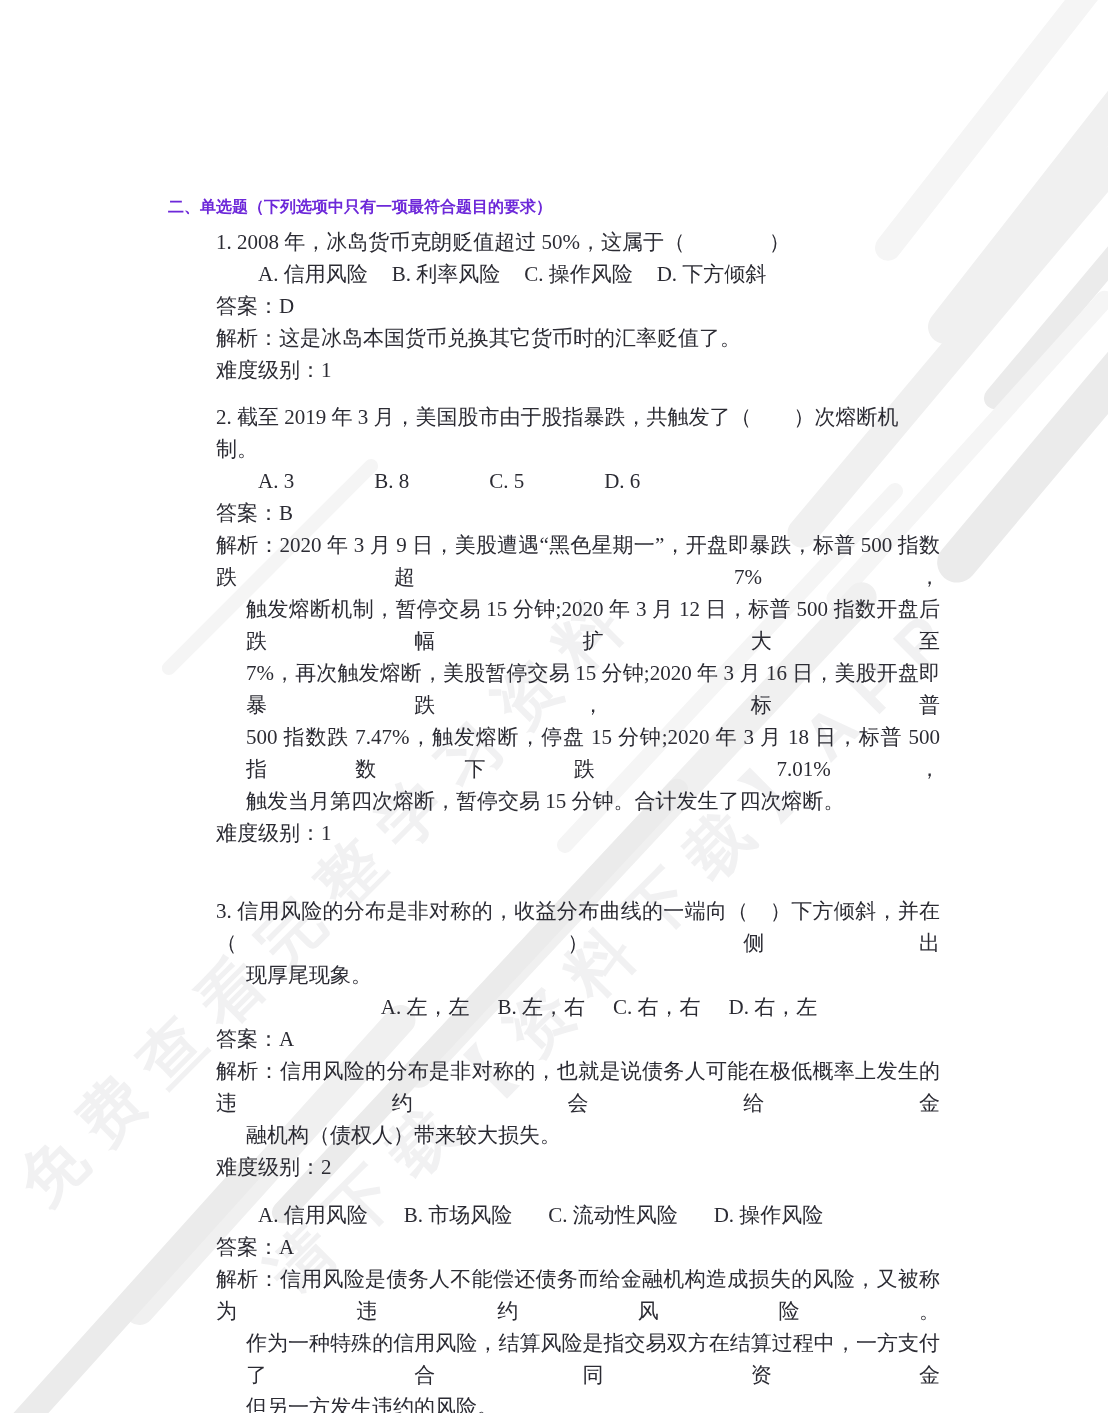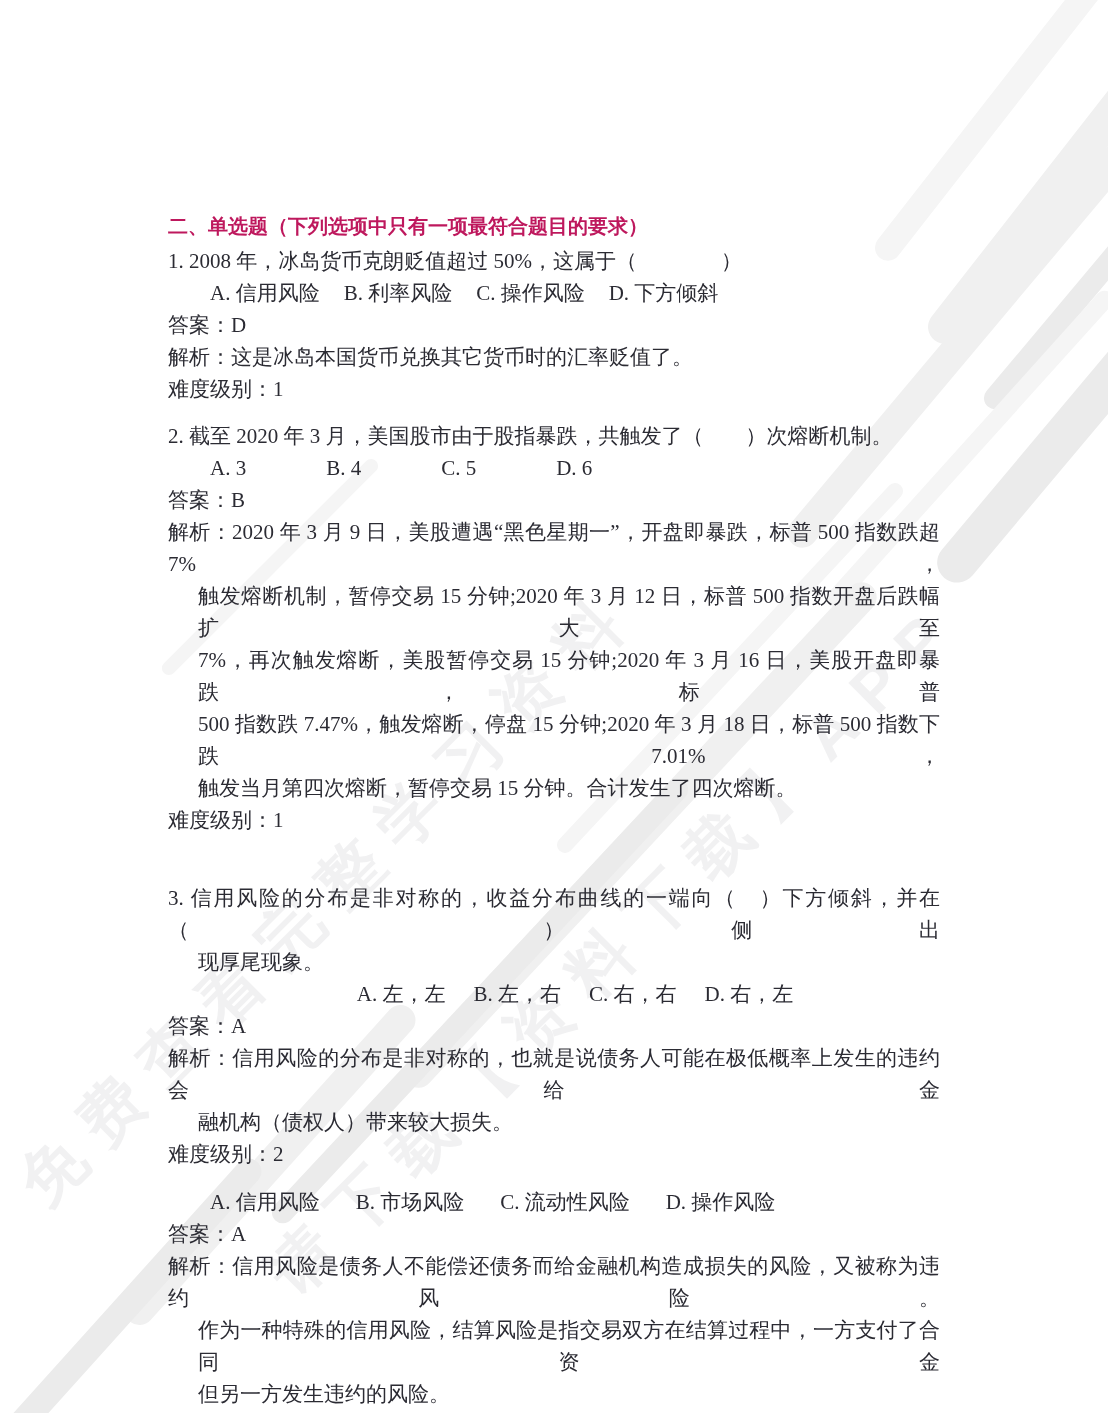--- a/index.html
+++ b/index.html
@@ -42,41 +42,40 @@
   
   .content {
     position: relative;
     padding: 190px 168px 0 168px;
     font-size: 21px;
     line-height: 32px;
   }
   .heading {
     font-family: "Liberation Sans", "DejaVu Sans", sans-serif;
     font-weight: bold;
-    font-size: 20px;
+    font-size: 16px;
     line-height: 34px;
-    color: #be185d;
+    color: #6d28d9;
     margin-bottom: 2px;
-    margin-top: 19px;
   }
   .line { min-height: 32px; }
   .cont { padding-left: 30px; }          
   .j { text-align: justify; text-align-last: justify; } 
 
   .opt-row {
     display: flex;
     padding-left: 42px;
     min-height: 32px;
   }
   .g-q1 { gap: 24px; }
   .g-q2 { gap: 80px; }
   .g-q3 { gap: 28px; justify-content: center; }
   .g-q4 { gap: 36px; }
 
-  .qblock { margin-top: 0; }
+  .qblock { margin-top: 0; margin-left: 48px; }
   .mt-q2 { margin-top: 15px; }
   .mt-q3 { margin-top: 46px; }
   .mt-q4 { margin-top: 16px; }
 </style>
 </head>
 <body>
 
 <div class="streaks">
   <div class="streak lt" style="left:780px; top:40px;  width:520px; height:26px; transform:rotate(-52deg);"></div>
   <div class="streak" style="left:850px; top:150px; width:440px; height:34px; transform:rotate(-52deg);"></div>
@@ -106,24 +105,24 @@
       <span>B. 利率风险</span>
       <span>C. 操作风险</span>
       <span>D. 下方倾斜</span>
     </div>
     <div class="line">答案：D</div>
     <div class="line">解析：这是冰岛本国货币兑换其它货币时的汇率贬值了。</div>
     <div class="line">难度级别：1</div>
   </div>
 
   <div class="qblock mt-q2">
-    <div class="line">2. 截至 2020 年 3 月，美国股市由于股指暴跌，共触发了（　　）次熔断机制。</div>
+    <div class="line">2. 截至 2019 年 3 月，美国股市由于股指暴跌，共触发了（　　）次熔断机制。</div>
     <div class="opt-row g-q2">
       <span>A. 3</span>
-      <span>B. 4</span>
+      <span>B. 8</span>
       <span>C. 5</span>
       <span>D. 6</span>
     </div>
     <div class="line">答案：B</div>
     <div class="line j">解析：2020 年 3 月 9 日，美股遭遇“黑色星期一”，开盘即暴跌，标普 500 指数跌超 7%，</div>
     <div class="line j cont">触发熔断机制，暂停交易 15 分钟;2020 年 3 月 12 日，标普 500 指数开盘后跌幅扩大至</div>
     <div class="line j cont">7%，再次触发熔断，美股暂停交易 15 分钟;2020 年 3 月 16 日，美股开盘即暴跌，标普</div>
     <div class="line j cont">500 指数跌 7.47%，触发熔断，停盘 15 分钟;2020 年 3 月 18 日，标普 500 指数下跌 7.01%，</div>
     <div class="line cont">触发当月第四次熔断，暂停交易 15 分钟。合计发生了四次熔断。</div>
     <div class="line">难度级别：1</div>

